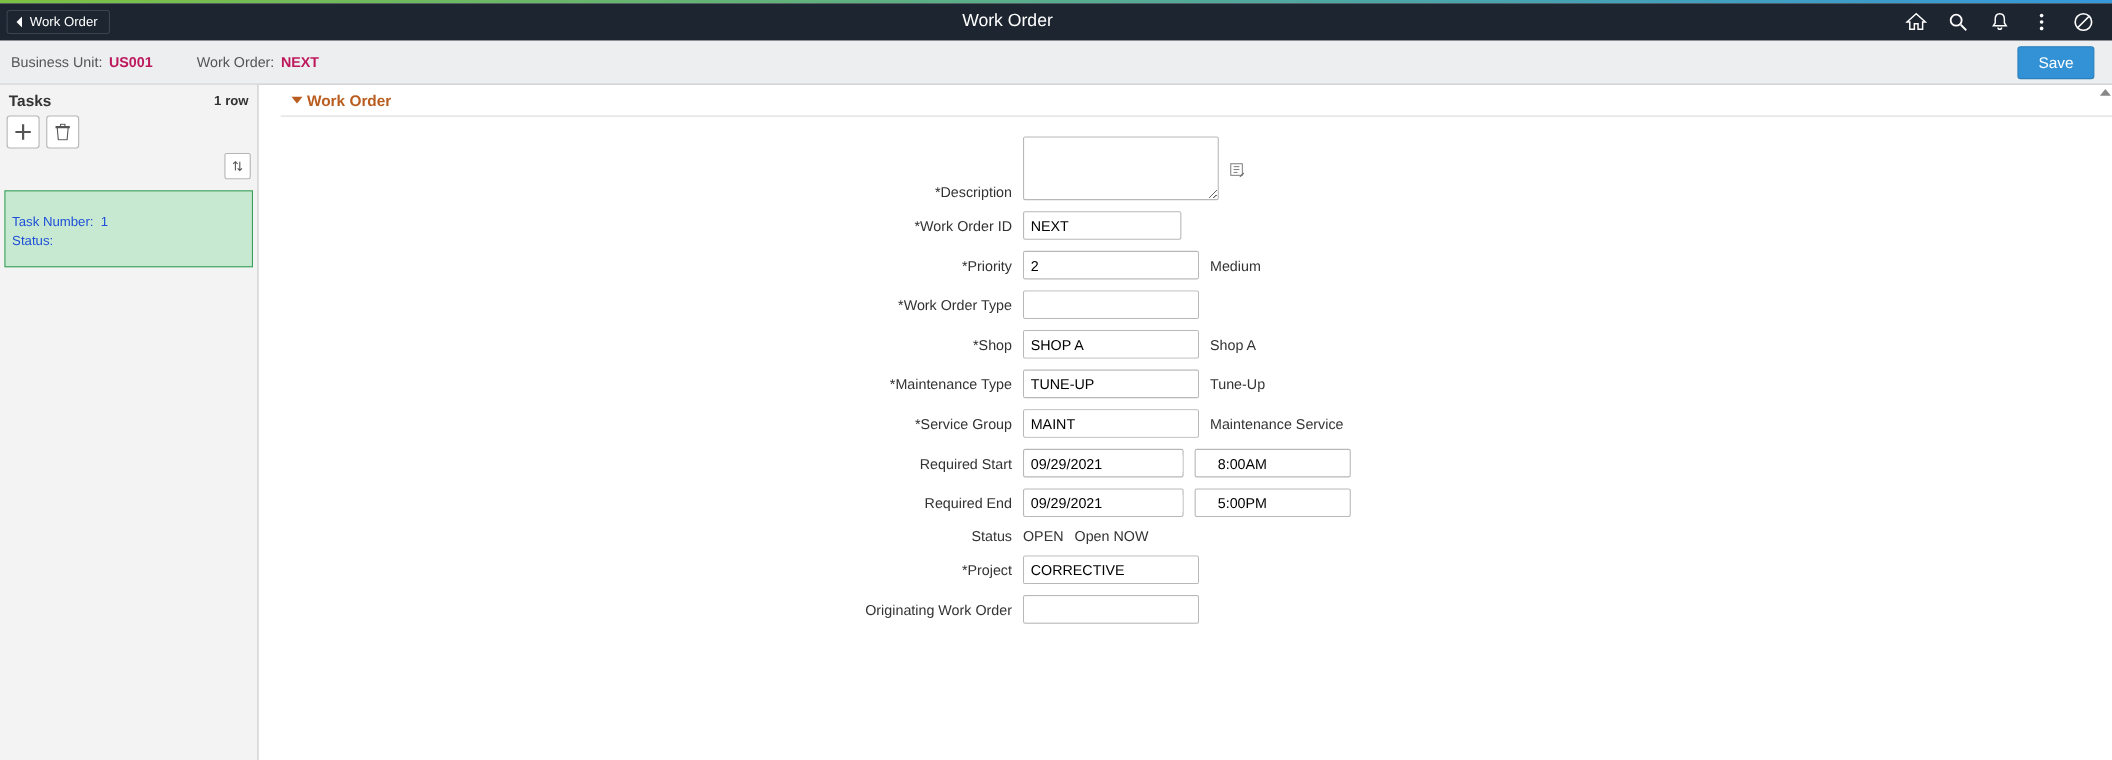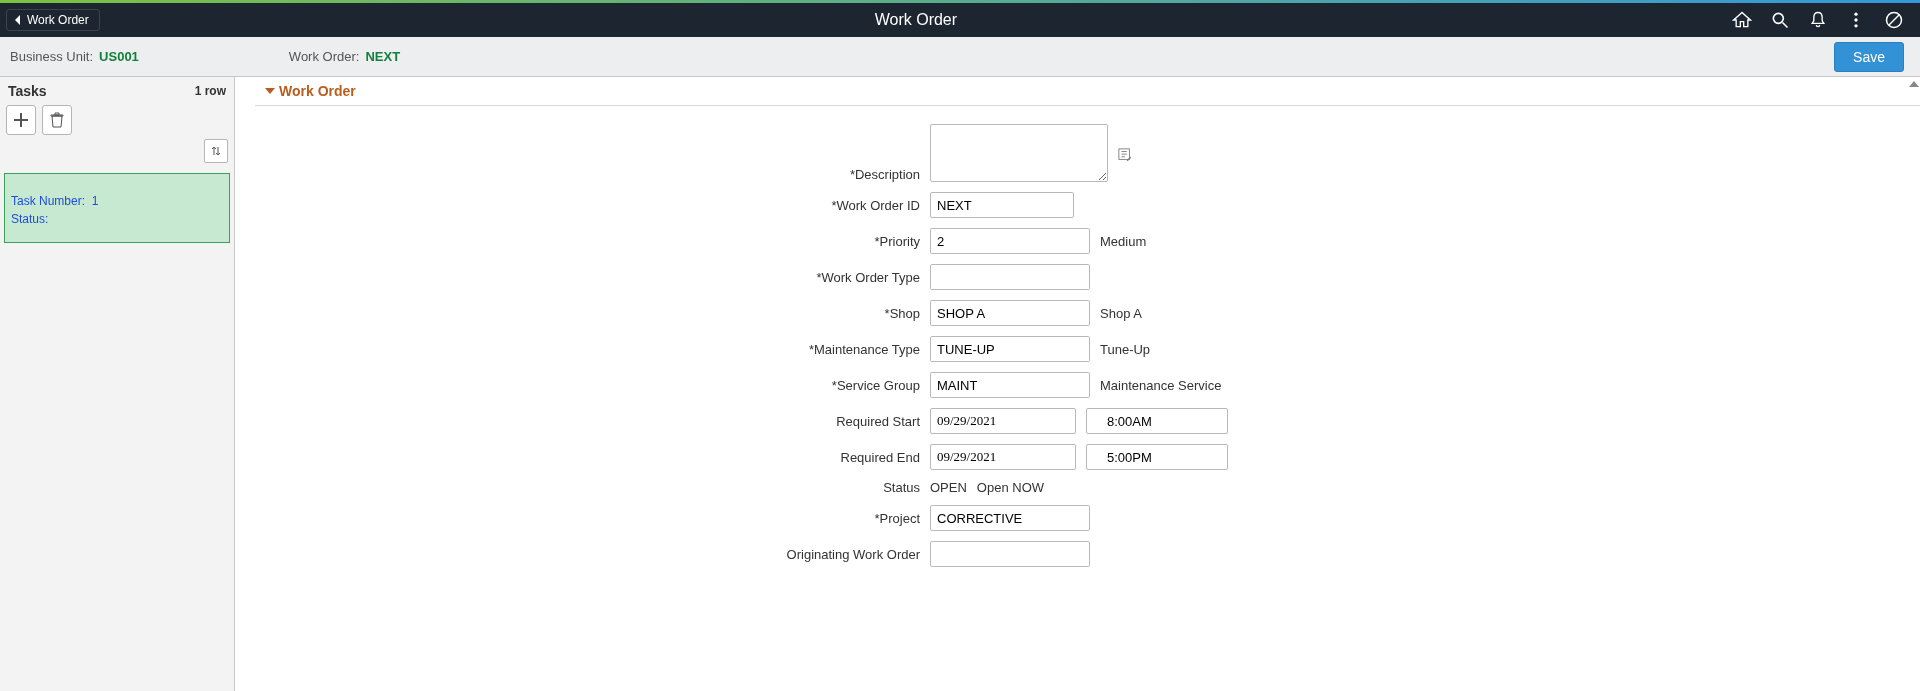--- a/index.html
+++ b/index.html
@@ -52,21 +52,21 @@
     height: 40px;
     background: #eceef0;
     border-bottom: 1px solid #c8c8c8;
     display: flex;
     align-items: center;
     padding: 0 10px;
     gap: 40px;
   }
   .sub-item { display: flex; gap: 6px; align-items: flex-start; }
   .sub-item .lbl { font-size: 13px; color: #555; }
-  .sub-item .val { font-size: 13px; font-weight: 700; color: #15803d; }
+  .sub-item .val { font-size: 13px; font-weight: 700; color: #be185d; }
   .sub-spacer { flex: 1; }
   .save-btn {
     background: #3391d6;
     border: 1px solid #2a7fbc;
     color: #fff;
     padding: 6px 18px;
     border-radius: 3px;
     font-size: 14px;
     cursor: pointer;
     margin-right: 6px;
@@ -232,21 +232,20 @@
     border: 1px solid #b8b8b8;
     border-radius: 2px;
     overflow: hidden;
   }
   .datewrap input {
     flex: 1;
     border: none;
     outline: none;
     padding: 0 6px;
     font-size: 13px;
-    font-family: Liberation Serif, serif;
   }
 
   .time-input {
     width: 142px;
     height: 26px;
     border: 1px solid #b8b8b8;
     border-radius: 2px;
     padding: 0 20px;
     font-size: 13px;
   }
@@ -303,21 +302,21 @@
         <line x1="6" y1="18" x2="18" y2="6" stroke="#fff" stroke-width="1.8"></line>
       </svg>
   </div>
 </div>
 
 <div class="sub-header">
   <div class="sub-item">
     <span class="lbl">Business Unit:</span>
     <span class="val">US001</span>
   </div>
-  <div class="sub-item" style="margin-left:110px">
+  <div class="sub-item" style="">
     <span class="lbl">Work Order:</span>
     <span class="val">NEXT</span>
   </div>
   <div class="sub-spacer"></div>
   <button class="save-btn">Save</button>
 </div>
 
 <div class="body">
 
   <div class="left-panel">

